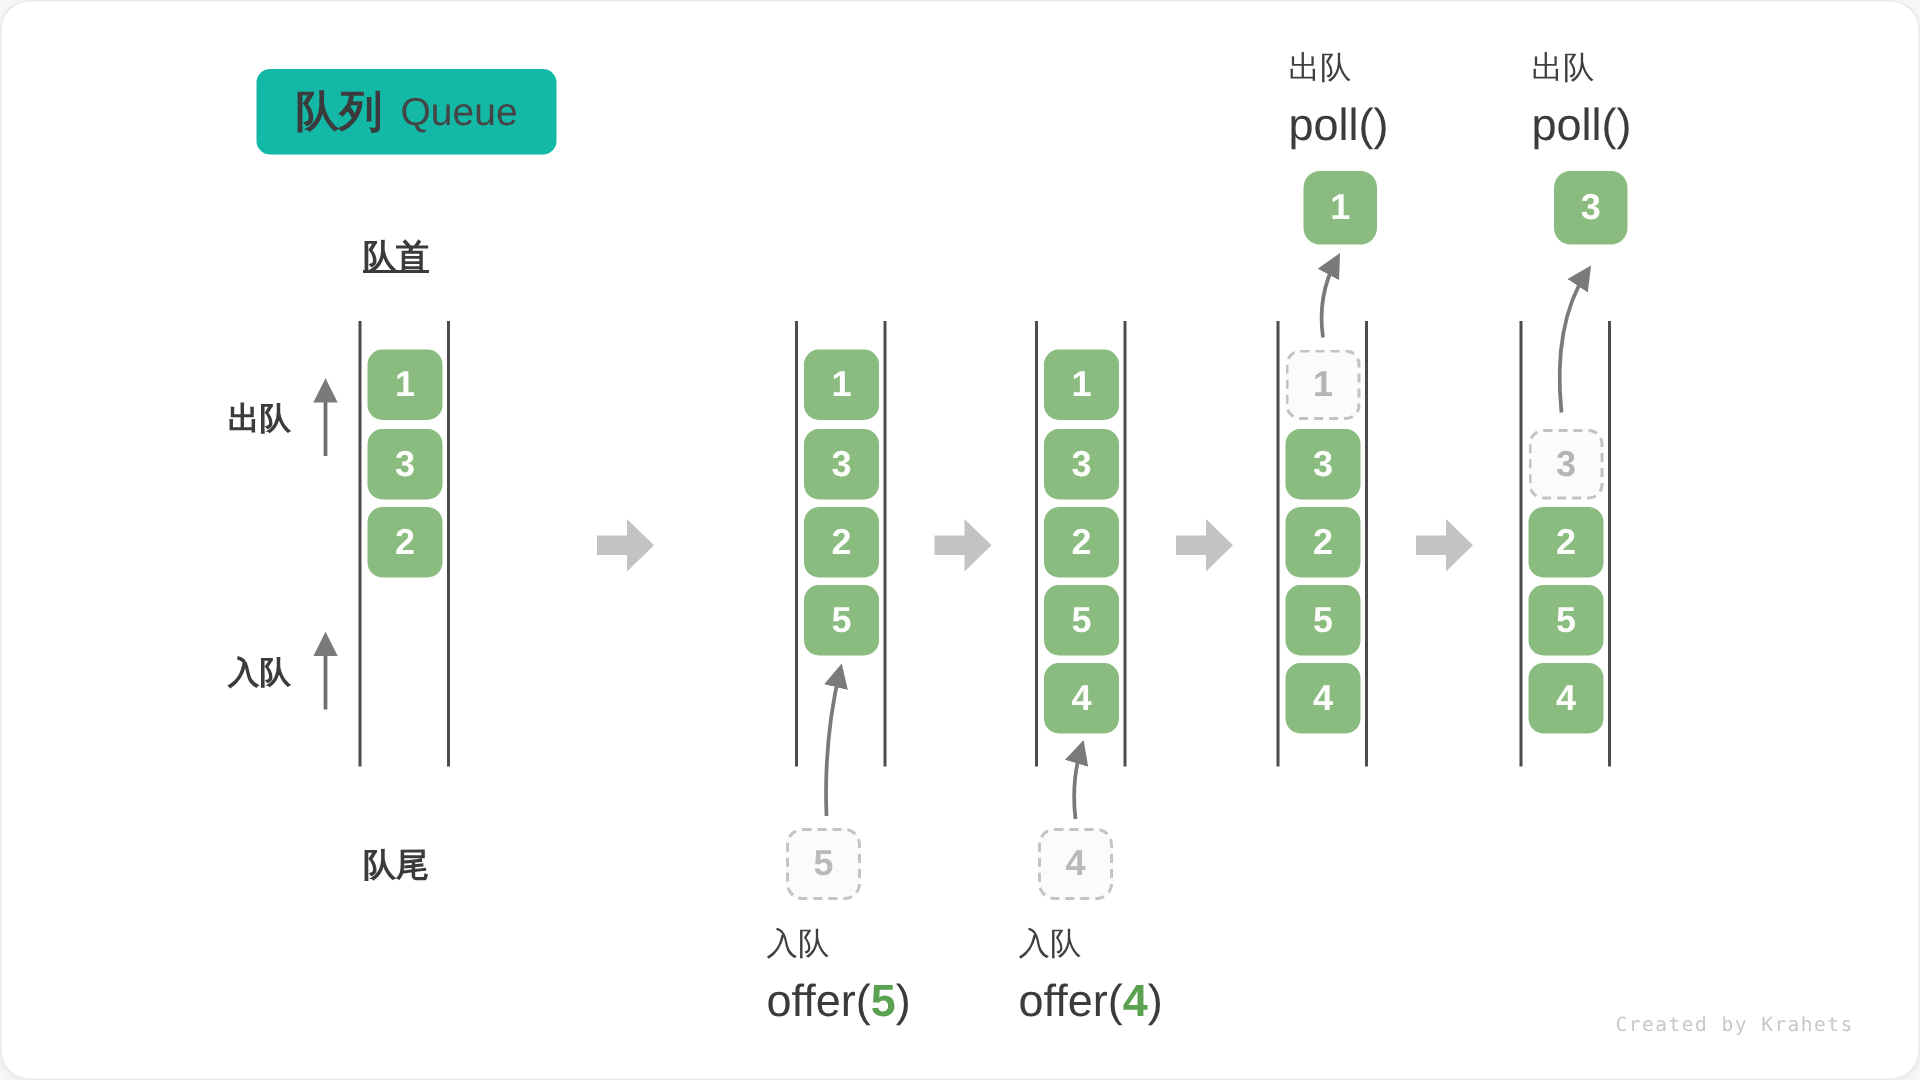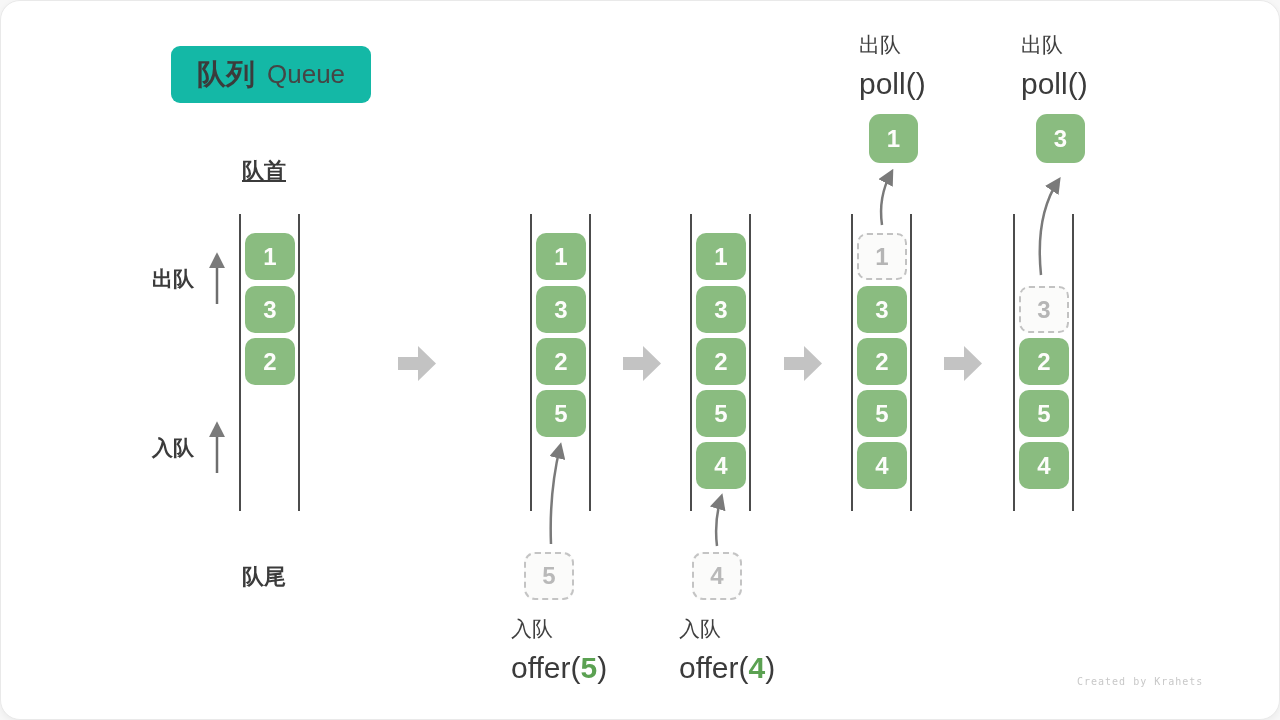--- a/index.html
+++ b/index.html
@@ -49,21 +49,21 @@
   .float-box.green { background:#8abc80; color:#fdfdfb; }
   .float-box.dashed { background:#fbfbfa; border:2px dashed #c4c4c4; color:#b9b9b9; width:50px; height:48px; }
 
   
   .op-label { position:absolute; color:#3b3b3b; }
   .op-label .zh { font-size:21px; margin-bottom:8px; color:#3f3f3f; }
   .op-label .code { font-family:Liberation Sans, sans-serif; font-size:30px; color:#3b3b3b; }
   .op-label .code .arg { color:#5ba152; font-weight:bold; }
 
   .watermark {
-    position:absolute; left:1076px; top:675px; font-size:10px; color:#c8c8c8;
+    position:absolute; left:1076px; top:675px; font-size:13px; color:#c8c8c8;
     font-family:"DejaVu Sans Mono","Liberation Mono",monospace; letter-spacing:1px;text-align:center;
   }
   svg.overlay { position:absolute; left:0; top:0; pointer-events:none; }
 </style>
 </head>
 <body>
 
 <div class="canvas">
 
   <div class="title-badge">

